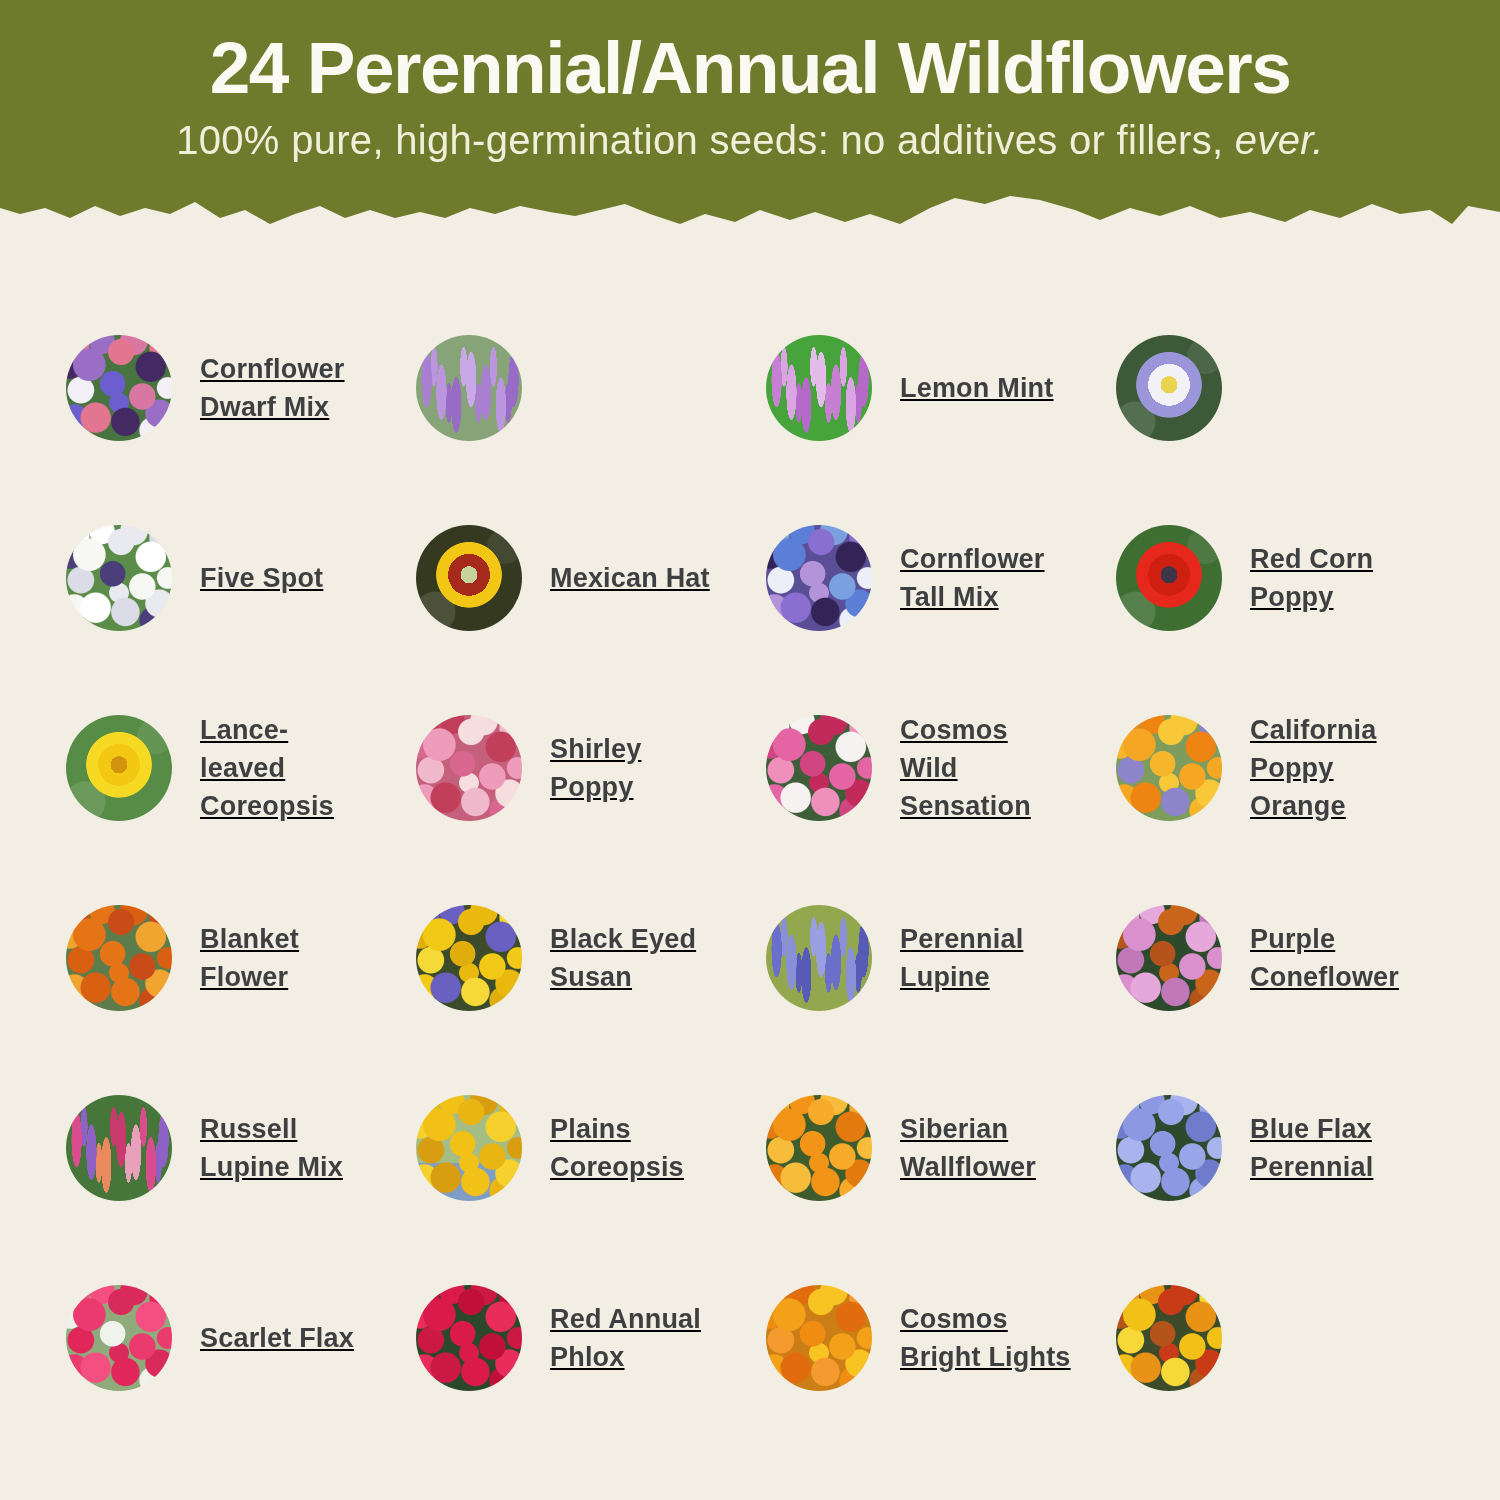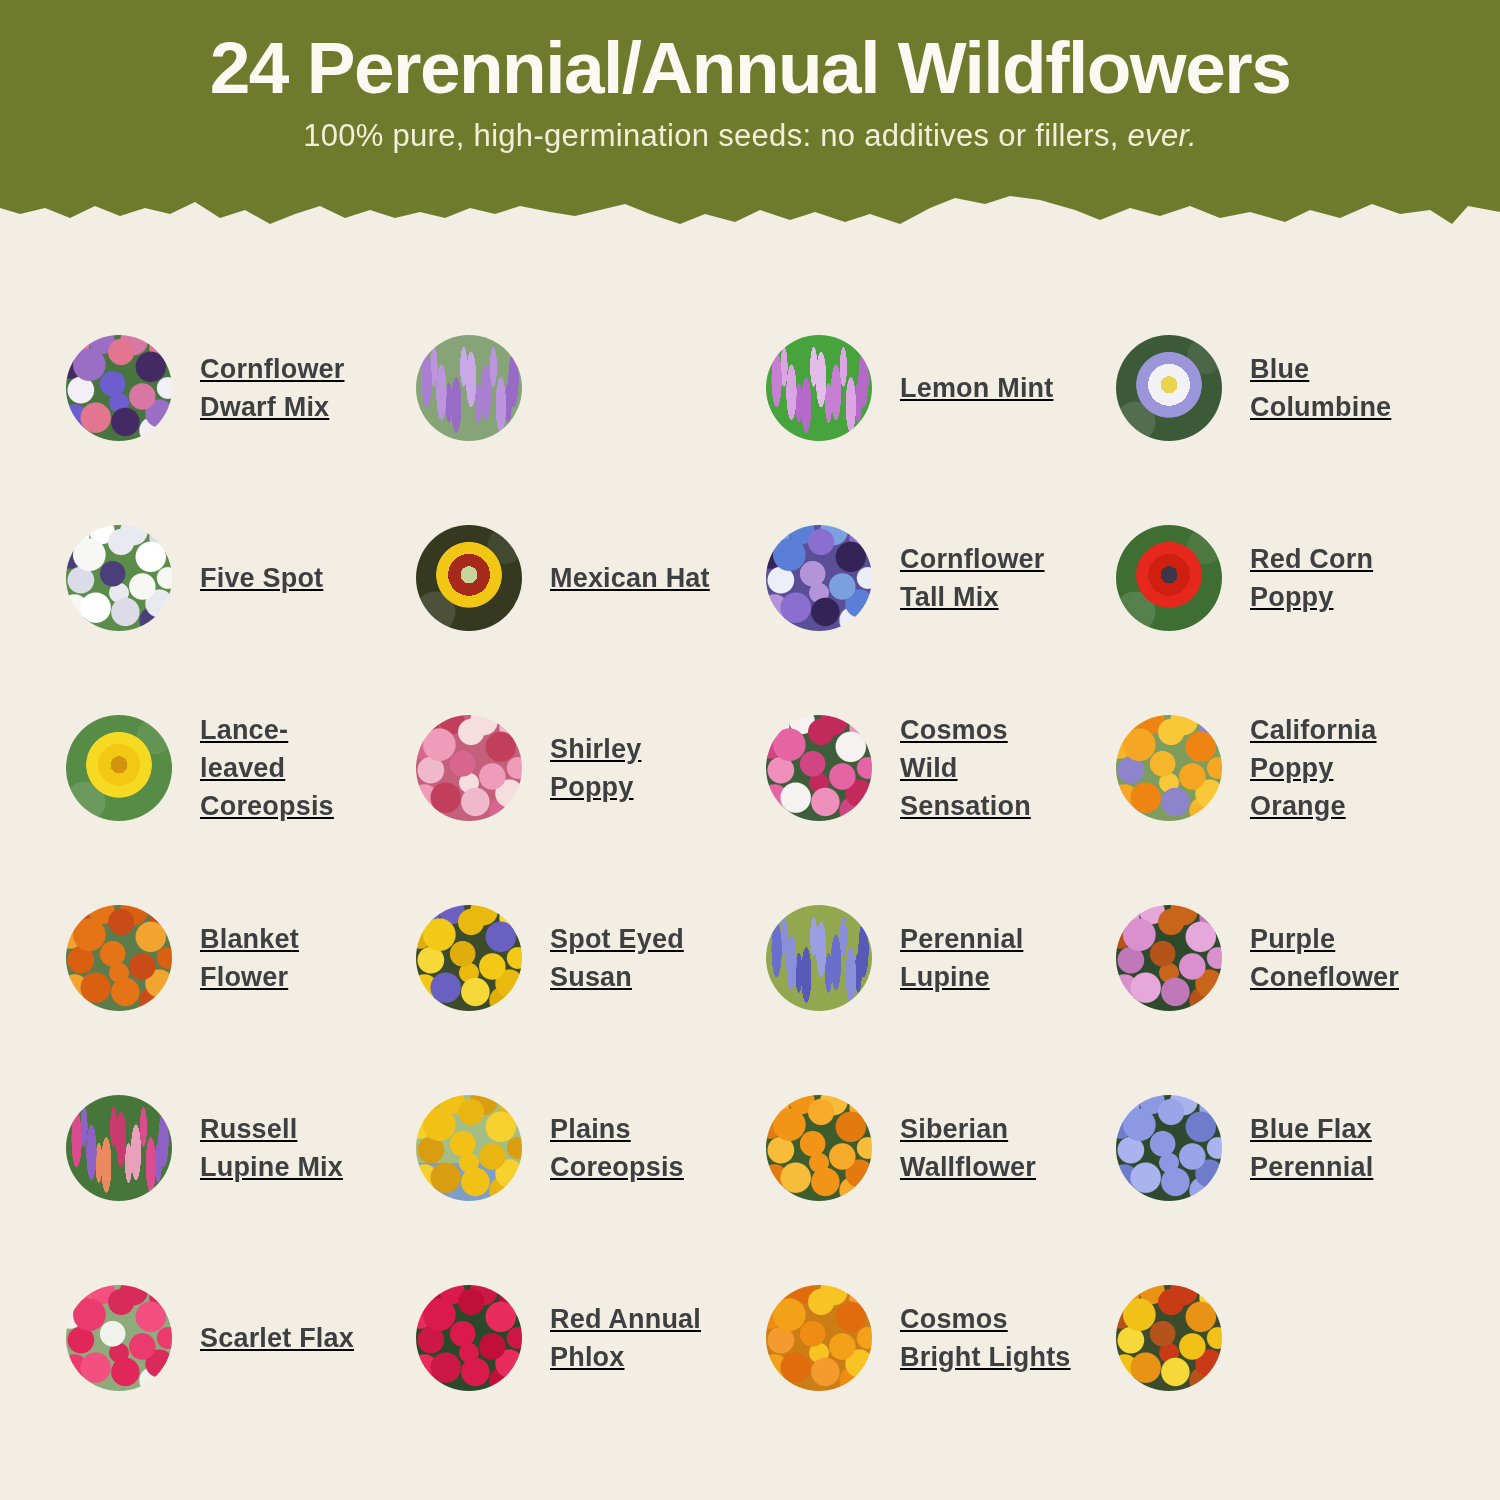--- a/index.html
+++ b/index.html
@@ -34,21 +34,21 @@
   }
   .header h1 {
     font-size: 73px;
     font-weight: 700;
     letter-spacing: -1.5px;
     color: var(--title-color, #fbfaf2);
     line-height: 1.15;
   }
   .subtitle {
     margin-top: 8px;
-    font-size: 31px;
+    font-size: 40px;
     color: var(--subtitle-color, #f0efda);
     letter-spacing: 0.3px;
   }
   .subtitle em { font-style: italic; }
 
   
   .grid {
     display: grid;
     grid-template-columns: repeat(4, 350px);
     grid-auto-rows: 190px;
@@ -90,22 +90,20 @@
     <div class="photo" style="background-color: rgb(134, 164, 120); background-image: radial-gradient(7% 38% at 10% 42%, rgb(169, 127, 210) 0px, rgb(169, 127, 210) 68%, transparent 70%), radial-gradient(7% 38% at 24% 54%, rgb(187, 149, 222) 0px, rgb(187, 149, 222) 68%, transparent 70%), radial-gradient(7% 38% at 38% 66%, rgb(151, 107, 198) 0px, rgb(151, 107, 198) 68%, transparent 70%), radial-gradient(7% 38% at 52% 42%, rgb(201, 168, 232) 0px, rgb(201, 168, 232) 68%, transparent 70%), radial-gradient(7% 38% at 66% 54%, rgb(169, 127, 210) 0px, rgb(169, 127, 210) 68%, transparent 70%), radial-gradient(7% 38% at 80% 66%, rgb(187, 149, 222) 0px, rgb(187, 149, 222) 68%, transparent 70%), radial-gradient(7% 38% at 92% 42%, rgb(151, 107, 198) 0px, rgb(151, 107, 198) 68%, transparent 70%), radial-gradient(5% 28% at 17% 30%, rgb(187, 149, 222) 0px, rgb(187, 149, 222) 66%, transparent 68%), radial-gradient(5% 28% at 31% 64%, rgb(151, 107, 198) 0px, rgb(151, 107, 198) 66%, transparent 68%), radial-gradient(5% 28% at 45% 30%, rgb(201, 168, 232) 0px, rgb(201, 168, 232) 66%, transparent 68%), radial-gradient(5% 28% at 59% 64%, rgb(169, 127, 210) 0px, rgb(169, 127, 210) 66%, transparent 68%), radial-gradient(5% 28% at 73% 30%, rgb(187, 149, 222) 0px, rgb(187, 149, 222) 66%, transparent 68%), radial-gradient(5% 28% at 87% 64%, rgb(151, 107, 198) 0px, rgb(151, 107, 198) 66%, transparent 68%);"></div>
   </div>
 
   <div class="cell">
     <div class="photo" style="background-color: rgb(71, 163, 60); background-image: radial-gradient(7% 38% at 10% 42%, rgb(199, 127, 212) 0px, rgb(199, 127, 212) 68%, transparent 70%), radial-gradient(7% 38% at 24% 54%, rgb(218, 165, 226) 0px, rgb(218, 165, 226) 68%, transparent 70%), radial-gradient(7% 38% at 38% 66%, rgb(181, 105, 201) 0px, rgb(181, 105, 201) 68%, transparent 70%), radial-gradient(7% 38% at 52% 42%, rgb(227, 188, 233) 0px, rgb(227, 188, 233) 68%, transparent 70%), radial-gradient(7% 38% at 66% 54%, rgb(199, 127, 212) 0px, rgb(199, 127, 212) 68%, transparent 70%), radial-gradient(7% 38% at 80% 66%, rgb(218, 165, 226) 0px, rgb(218, 165, 226) 68%, transparent 70%), radial-gradient(7% 38% at 92% 42%, rgb(181, 105, 201) 0px, rgb(181, 105, 201) 68%, transparent 70%), radial-gradient(5% 28% at 17% 30%, rgb(218, 165, 226) 0px, rgb(218, 165, 226) 66%, transparent 68%), radial-gradient(5% 28% at 31% 64%, rgb(181, 105, 201) 0px, rgb(181, 105, 201) 66%, transparent 68%), radial-gradient(5% 28% at 45% 30%, rgb(227, 188, 233) 0px, rgb(227, 188, 233) 66%, transparent 68%), radial-gradient(5% 28% at 59% 64%, rgb(199, 127, 212) 0px, rgb(199, 127, 212) 66%, transparent 68%), radial-gradient(5% 28% at 73% 30%, rgb(218, 165, 226) 0px, rgb(218, 165, 226) 66%, transparent 68%), radial-gradient(5% 28% at 87% 64%, rgb(181, 105, 201) 0px, rgb(181, 105, 201) 66%, transparent 68%);"></div>
     <div class="label">Lemon Mint</div>
   </div>
 
   <div class="cell">
     <div class="photo" style="background-color: rgb(60, 90, 56); background-image: radial-gradient(circle at 50% 47%, rgb(232, 212, 79) 0px, rgb(232, 212, 79) 11%, rgb(242, 242, 246) 11%, rgb(242, 242, 246) 27%, rgb(154, 150, 217) 27%, rgb(154, 150, 217) 42%, transparent 43%), radial-gradient(circle at 18% 82%, rgba(255, 255, 255, 0.12) 0px, rgba(255, 255, 255, 0.12) 16%, transparent 17%), radial-gradient(circle at 84% 20%, rgba(255, 255, 255, 0.08) 0px, rgba(255, 255, 255, 0.08) 14%, transparent 15%);"></div>
-    <div class="label">Blue
-Columbine</div>
   </div>
 
   <div class="cell">
     <div class="photo" style="background-color: rgb(92, 140, 74); background-image: radial-gradient(circle at 22% 28%, rgb(247, 247, 243) 0px, rgb(247, 247, 243) 14%, transparent 15%), radial-gradient(circle at 52% 16%, rgb(233, 233, 240) 0px, rgb(233, 233, 240) 12%, transparent 13%), radial-gradient(circle at 80% 30%, rgb(255, 255, 255) 0px, rgb(255, 255, 255) 13%, transparent 14%), radial-gradient(circle at 14% 52%, rgb(220, 220, 232) 0px, rgb(220, 220, 232) 12%, transparent 13%), radial-gradient(circle at 44% 46%, rgb(74, 63, 122) 0px, rgb(74, 63, 122) 15%, transparent 16%), radial-gradient(circle at 72% 58%, rgb(247, 247, 243) 0px, rgb(247, 247, 243) 13%, transparent 14%), radial-gradient(circle at 88% 74%, rgb(233, 233, 240) 0px, rgb(233, 233, 240) 11%, transparent 12%), radial-gradient(circle at 28% 78%, rgb(255, 255, 255) 0px, rgb(255, 255, 255) 13%, transparent 14%), radial-gradient(circle at 56% 82%, rgb(220, 220, 232) 0px, rgb(220, 220, 232) 13%, transparent 14%), radial-gradient(circle at 82% 90%, rgb(74, 63, 122) 0px, rgb(74, 63, 122) 10%, transparent 11%), radial-gradient(circle at 8% 78%, rgb(247, 247, 243) 0px, rgb(247, 247, 243) 10%, transparent 11%), radial-gradient(circle at 64% 6%, rgb(233, 233, 240) 0px, rgb(233, 233, 240) 11%, transparent 12%), radial-gradient(circle at 34% 6%, rgb(255, 255, 255) 0px, rgb(255, 255, 255) 10%, transparent 11%), radial-gradient(circle at 92% 12%, rgb(220, 220, 232) 0px, rgb(220, 220, 232) 10%, transparent 11%), radial-gradient(circle at 4% 30%, rgb(74, 63, 122) 0px, rgb(74, 63, 122) 9%, transparent 10%), radial-gradient(circle at 96% 50%, rgb(247, 247, 243) 0px, rgb(247, 247, 243) 9%, transparent 10%), radial-gradient(circle at 50% 64%, rgb(233, 233, 240) 0px, rgb(233, 233, 240) 11%, transparent 12%), radial-gradient(circle at 10% 10%, rgb(255, 255, 255) 0px, rgb(255, 255, 255) 9%, transparent 10%);"></div>
     <div class="label">Five Spot</div>
   </div>
 
   <div class="cell">
     <div class="photo" style="background-color: rgb(52, 57, 31); background-image: radial-gradient(circle at 50% 47%, rgb(198, 212, 156) 0px, rgb(198, 212, 156) 11%, rgb(166, 42, 28) 11%, rgb(166, 42, 28) 27%, rgb(242, 198, 20) 27%, rgb(242, 198, 20) 42%, transparent 43%), radial-gradient(circle at 18% 82%, rgba(255, 255, 255, 0.12) 0px, rgba(255, 255, 255, 0.12) 16%, transparent 17%), radial-gradient(circle at 84% 20%, rgba(255, 255, 255, 0.08) 0px, rgba(255, 255, 255, 0.08) 14%, transparent 15%);"></div>
     <div class="label">Mexican Hat</div>
@@ -151,21 +149,21 @@
   </div>
 
   <div class="cell">
     <div class="photo" style="background-color: rgb(93, 124, 75); background-image: radial-gradient(circle at 22% 28%, rgb(229, 116, 23) 0px, rgb(229, 116, 23) 14%, transparent 15%), radial-gradient(circle at 52% 16%, rgb(201, 75, 24) 0px, rgb(201, 75, 24) 12%, transparent 13%), radial-gradient(circle at 80% 30%, rgb(242, 164, 49) 0px, rgb(242, 164, 49) 13%, transparent 14%), radial-gradient(circle at 14% 52%, rgb(216, 96, 16) 0px, rgb(216, 96, 16) 12%, transparent 13%), radial-gradient(circle at 44% 46%, rgb(229, 116, 23) 0px, rgb(229, 116, 23) 15%, transparent 16%), radial-gradient(circle at 72% 58%, rgb(201, 75, 24) 0px, rgb(201, 75, 24) 13%, transparent 14%), radial-gradient(circle at 88% 74%, rgb(242, 164, 49) 0px, rgb(242, 164, 49) 11%, transparent 12%), radial-gradient(circle at 28% 78%, rgb(216, 96, 16) 0px, rgb(216, 96, 16) 13%, transparent 14%), radial-gradient(circle at 56% 82%, rgb(229, 116, 23) 0px, rgb(229, 116, 23) 13%, transparent 14%), radial-gradient(circle at 82% 90%, rgb(201, 75, 24) 0px, rgb(201, 75, 24) 10%, transparent 11%), radial-gradient(circle at 8% 78%, rgb(242, 164, 49) 0px, rgb(242, 164, 49) 10%, transparent 11%), radial-gradient(circle at 64% 6%, rgb(216, 96, 16) 0px, rgb(216, 96, 16) 11%, transparent 12%), radial-gradient(circle at 34% 6%, rgb(229, 116, 23) 0px, rgb(229, 116, 23) 10%, transparent 11%), radial-gradient(circle at 92% 12%, rgb(201, 75, 24) 0px, rgb(201, 75, 24) 10%, transparent 11%), radial-gradient(circle at 4% 30%, rgb(242, 164, 49) 0px, rgb(242, 164, 49) 9%, transparent 10%), radial-gradient(circle at 96% 50%, rgb(216, 96, 16) 0px, rgb(216, 96, 16) 9%, transparent 10%), radial-gradient(circle at 50% 64%, rgb(229, 116, 23) 0px, rgb(229, 116, 23) 11%, transparent 12%), radial-gradient(circle at 10% 10%, rgb(201, 75, 24) 0px, rgb(201, 75, 24) 9%, transparent 10%);"></div>
     <div class="label">Blanket
 Flower</div>
   </div>
 
   <div class="cell">
     <div class="photo" style="background-color: rgb(60, 76, 42); background-image: radial-gradient(circle at 22% 28%, rgb(242, 201, 22) 0px, rgb(242, 201, 22) 14%, transparent 15%), radial-gradient(circle at 52% 16%, rgb(233, 185, 15) 0px, rgb(233, 185, 15) 12%, transparent 13%), radial-gradient(circle at 80% 30%, rgb(106, 96, 194) 0px, rgb(106, 96, 194) 13%, transparent 14%), radial-gradient(circle at 14% 52%, rgb(246, 216, 56) 0px, rgb(246, 216, 56) 12%, transparent 13%), radial-gradient(circle at 44% 46%, rgb(224, 174, 12) 0px, rgb(224, 174, 12) 15%, transparent 16%), radial-gradient(circle at 72% 58%, rgb(242, 201, 22) 0px, rgb(242, 201, 22) 13%, transparent 14%), radial-gradient(circle at 88% 74%, rgb(233, 185, 15) 0px, rgb(233, 185, 15) 11%, transparent 12%), radial-gradient(circle at 28% 78%, rgb(106, 96, 194) 0px, rgb(106, 96, 194) 13%, transparent 14%), radial-gradient(circle at 56% 82%, rgb(246, 216, 56) 0px, rgb(246, 216, 56) 13%, transparent 14%), radial-gradient(circle at 82% 90%, rgb(224, 174, 12) 0px, rgb(224, 174, 12) 10%, transparent 11%), radial-gradient(circle at 8% 78%, rgb(242, 201, 22) 0px, rgb(242, 201, 22) 10%, transparent 11%), radial-gradient(circle at 64% 6%, rgb(233, 185, 15) 0px, rgb(233, 185, 15) 11%, transparent 12%), radial-gradient(circle at 34% 6%, rgb(106, 96, 194) 0px, rgb(106, 96, 194) 10%, transparent 11%), radial-gradient(circle at 92% 12%, rgb(246, 216, 56) 0px, rgb(246, 216, 56) 10%, transparent 11%), radial-gradient(circle at 4% 30%, rgb(224, 174, 12) 0px, rgb(224, 174, 12) 9%, transparent 10%), radial-gradient(circle at 96% 50%, rgb(242, 201, 22) 0px, rgb(242, 201, 22) 9%, transparent 10%), radial-gradient(circle at 50% 64%, rgb(233, 185, 15) 0px, rgb(233, 185, 15) 11%, transparent 12%), radial-gradient(circle at 10% 10%, rgb(106, 96, 194) 0px, rgb(106, 96, 194) 9%, transparent 10%);"></div>
-    <div class="label">Spot Eyed
+    <div class="label">Black Eyed
 Susan</div>
   </div>
 
   <div class="cell">
     <div class="photo" style="background-color: rgb(147, 168, 78); background-image: radial-gradient(7% 38% at 10% 42%, rgb(106, 111, 203) 0px, rgb(106, 111, 203) 68%, transparent 70%), radial-gradient(7% 38% at 24% 54%, rgb(138, 143, 218) 0px, rgb(138, 143, 218) 68%, transparent 70%), radial-gradient(7% 38% at 38% 66%, rgb(88, 90, 184) 0px, rgb(88, 90, 184) 68%, transparent 70%), radial-gradient(7% 38% at 52% 42%, rgb(154, 159, 226) 0px, rgb(154, 159, 226) 68%, transparent 70%), radial-gradient(7% 38% at 66% 54%, rgb(106, 111, 203) 0px, rgb(106, 111, 203) 68%, transparent 70%), radial-gradient(7% 38% at 80% 66%, rgb(138, 143, 218) 0px, rgb(138, 143, 218) 68%, transparent 70%), radial-gradient(7% 38% at 92% 42%, rgb(88, 90, 184) 0px, rgb(88, 90, 184) 68%, transparent 70%), radial-gradient(5% 28% at 17% 30%, rgb(138, 143, 218) 0px, rgb(138, 143, 218) 66%, transparent 68%), radial-gradient(5% 28% at 31% 64%, rgb(88, 90, 184) 0px, rgb(88, 90, 184) 66%, transparent 68%), radial-gradient(5% 28% at 45% 30%, rgb(154, 159, 226) 0px, rgb(154, 159, 226) 66%, transparent 68%), radial-gradient(5% 28% at 59% 64%, rgb(106, 111, 203) 0px, rgb(106, 111, 203) 66%, transparent 68%), radial-gradient(5% 28% at 73% 30%, rgb(138, 143, 218) 0px, rgb(138, 143, 218) 66%, transparent 68%), radial-gradient(5% 28% at 87% 64%, rgb(88, 90, 184) 0px, rgb(88, 90, 184) 66%, transparent 68%);"></div>
     <div class="label">Perennial
 Lupine</div>
   </div>
 
   <div class="cell">

